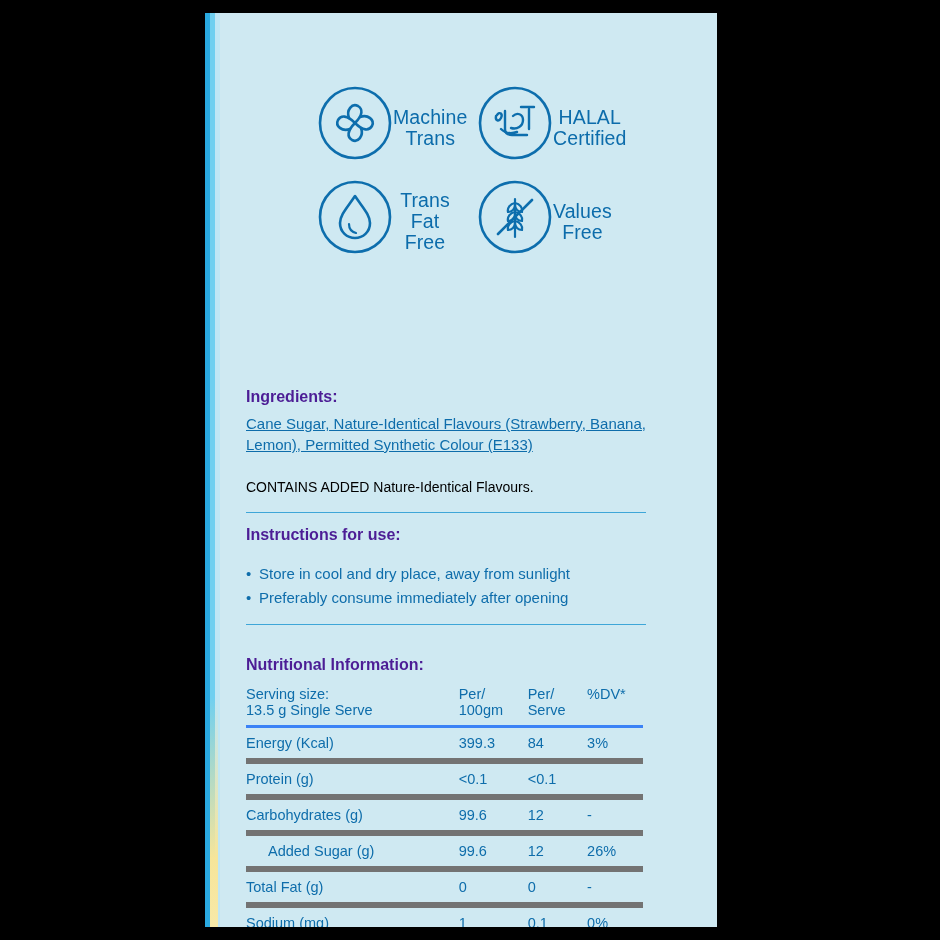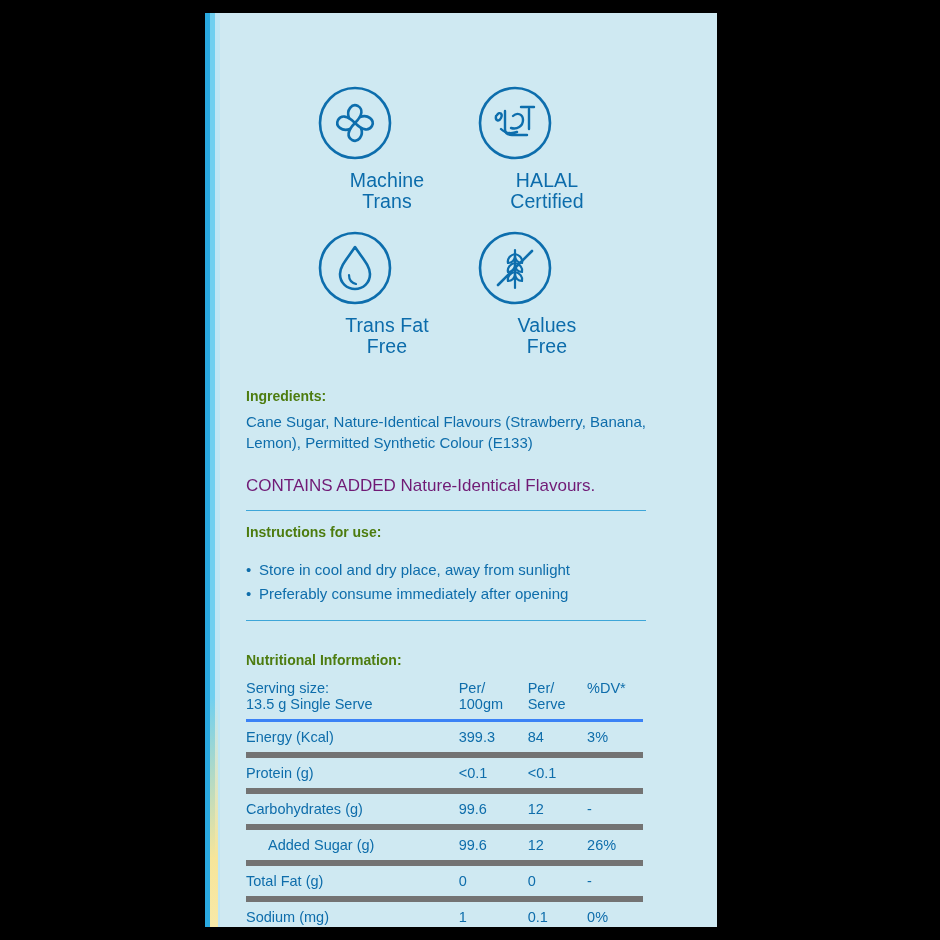--- a/index.html
+++ b/index.html
@@ -53,21 +53,22 @@
     width: 300px;
   }
   .badge-row {
     display: flex;
     justify-content: space-between;
   }
   .badge-row + .badge-row { margin-top: 18px; }
   .badge {
     width: 140px;
     display: flex;
-    flex-direction: column;
+    flex-direction: row;
+    align-items: center;
   }
   .badge-icon {
     width: 76px;
     height: 76px;
   }
   .badge-label {
     margin-top: 9px;
     text-align: center;
     font-size: 19.5px;
     line-height: 21px;
@@ -78,36 +79,37 @@
 
   
   .info {
     position: absolute;
     left: 41px;
     top: 375px;
     width: 400px;
     color: #0e6dab;
   }
   .heading {
-    font-size: 14px;
+    font-size: 16px;
     font-weight: bold;
-    color: #4d7c0f;
+    color: #4c1d95;
     margin: 0 0 7px 0;
   }
   .body-text {
     font-size: 15px;
     line-height: 21px;
     color: #0e6dab;
     margin: 0;
+    text-decoration: underline;
   }
   .contains {
-    font-size: 17px;
+    font-size: 14px;
     line-height: 21px;
     margin: 22px 0 0 0;
-    color: #701a75;
+    color: #000000;
   }
 
   .rule {
     border: 0;
     border-top: 1px solid #3ea6d8;
     margin: 14px 0 0 0;
   }
 
   .instr-block { margin-top: 13px; }
   .bullets {

